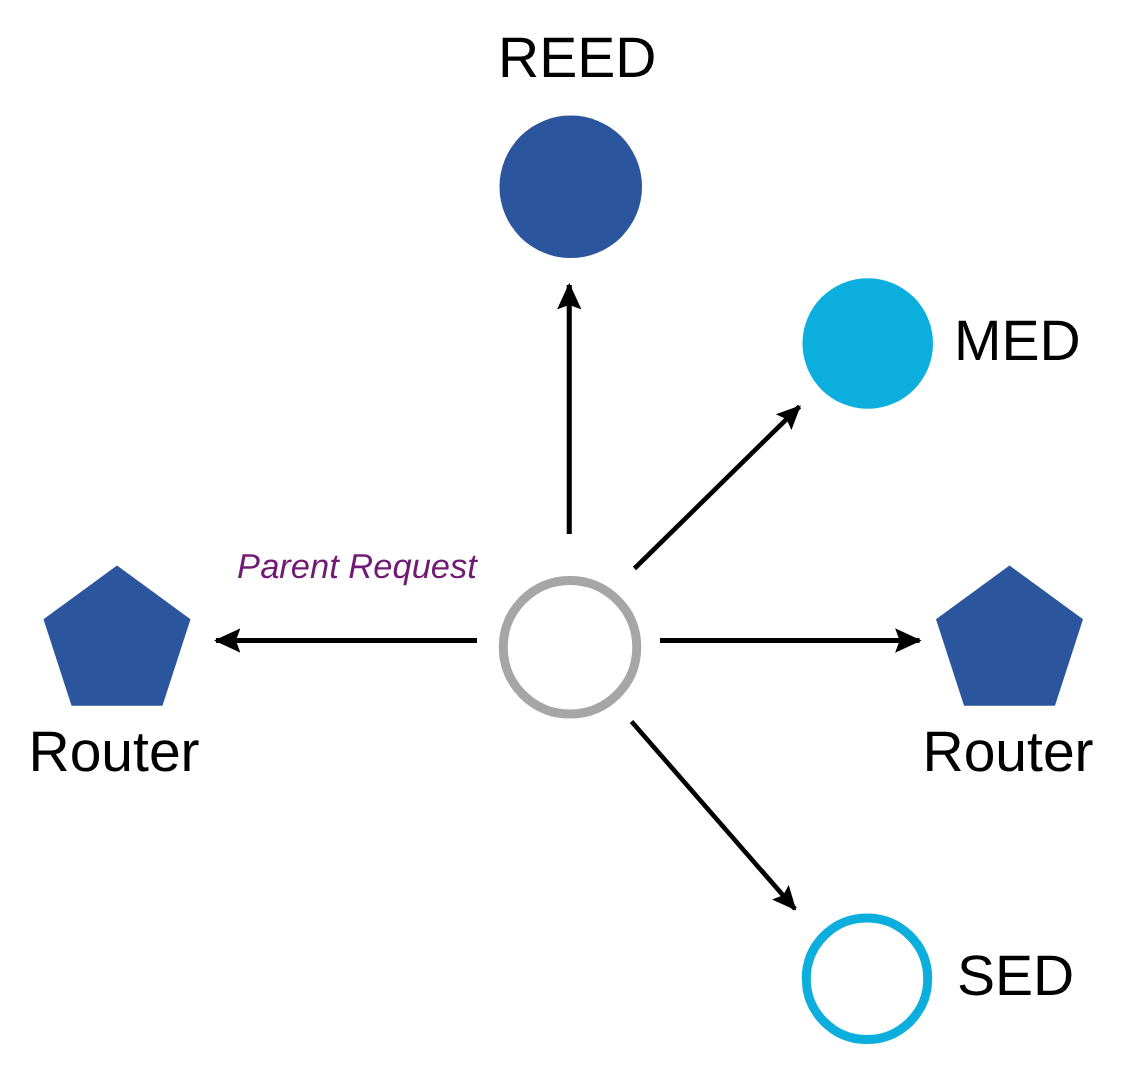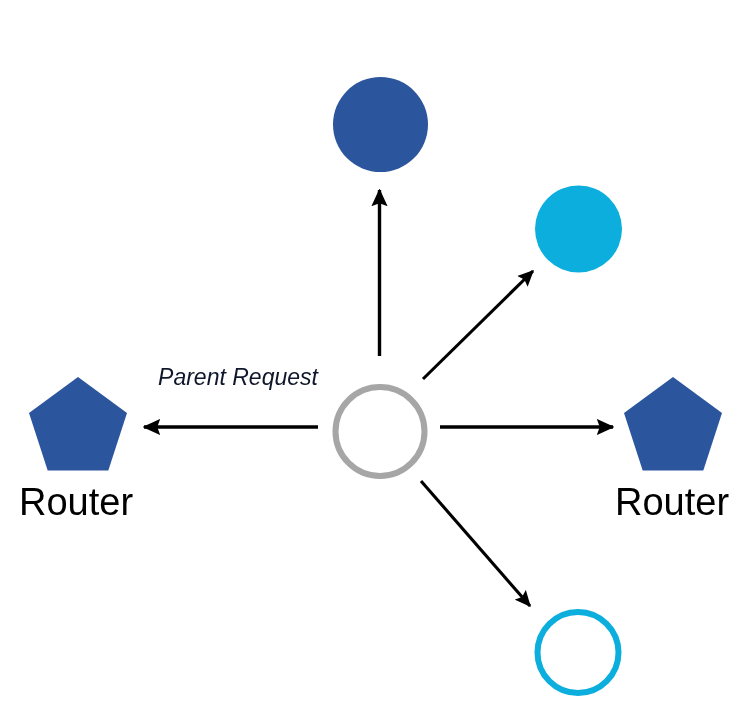--- a/index.html
+++ b/index.html
@@ -29,21 +29,21 @@
     position: absolute;
     color: #000000;
     font-family: "Liberation Sans", sans-serif;
     font-size: 38px;
     line-height: 1;
     white-space: nowrap;
     user-select: none;
   }
   .edge-label {
     position: absolute;
-    color: #0f172a;
+    color: #701a75;
     font-family: "Liberation Sans", sans-serif;
     font-style: italic;
     font-size: 23px;
     line-height: 1.18;
     text-align: center;
     white-space: nowrap;
     user-select: none;
   }
   
   #label-reed   { left: 332px; top: 20px; }
@@ -86,24 +86,27 @@
       <circle cx="578" cy="652.5" r="40.5" fill="#ffffff" stroke="#0baedc" stroke-width="6"></circle>
 
       <polygon points="673,377 722,412.9 703.3,470.5 642.7,470.5 624,412.9" fill="#2b559c"></polygon>
 
       <polygon points="78,377 127,412.9 108.3,470.5 47.7,470.5 29,412.9" fill="#2b559c"></polygon>
 
       <circle cx="380" cy="431.5" r="44.5" fill="#ffffff" stroke="#a6a6a6" stroke-width="6"></circle>
     </g>
   </svg>
 
+  <div class="node-label" id="label-reed">REED</div>
 
+  <div class="node-label" id="label-med">MED</div>
 
   <div class="node-label" id="label-router-right">Router</div>
 
+  <div class="node-label" id="label-sed">SED</div>
 
   <div class="node-label" id="label-router-left">Router</div>
 
   <div class="edge-label" id="label-parent-request">
     <div>Parent Request</div>
   </div>
 
 </div>
 
 </body></html>

